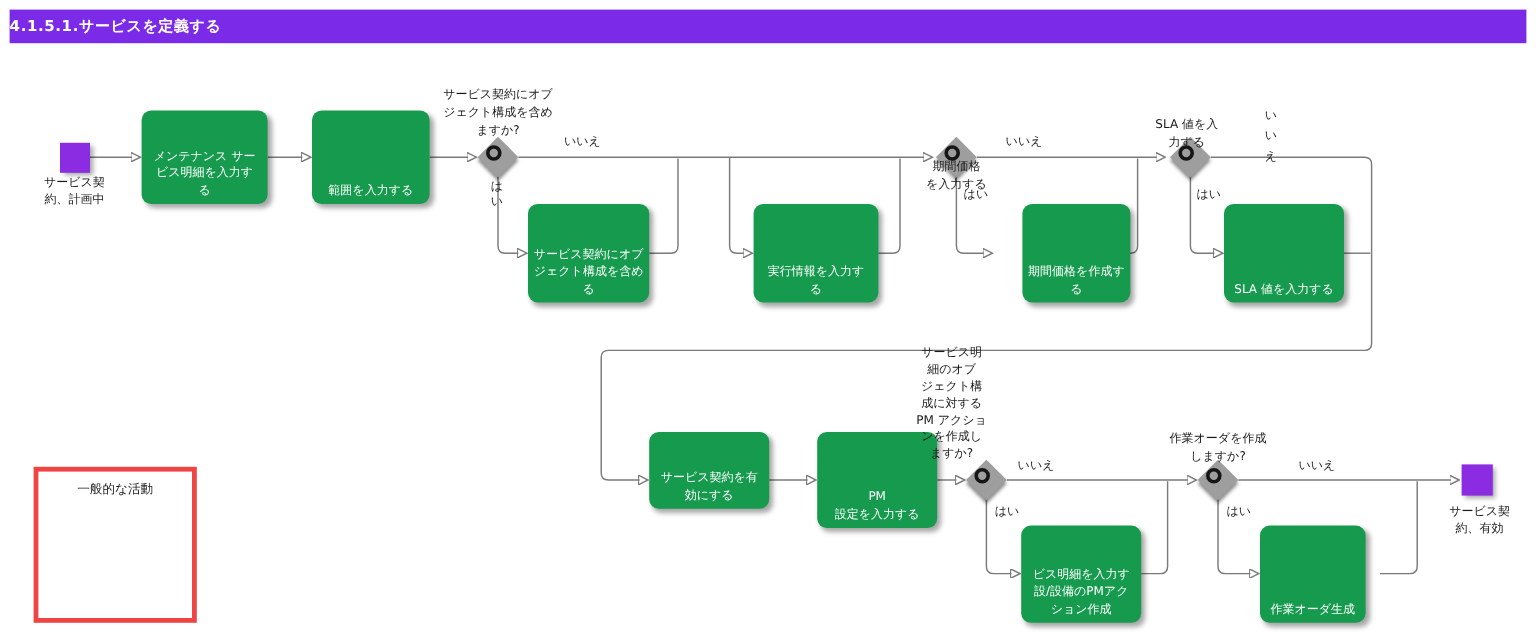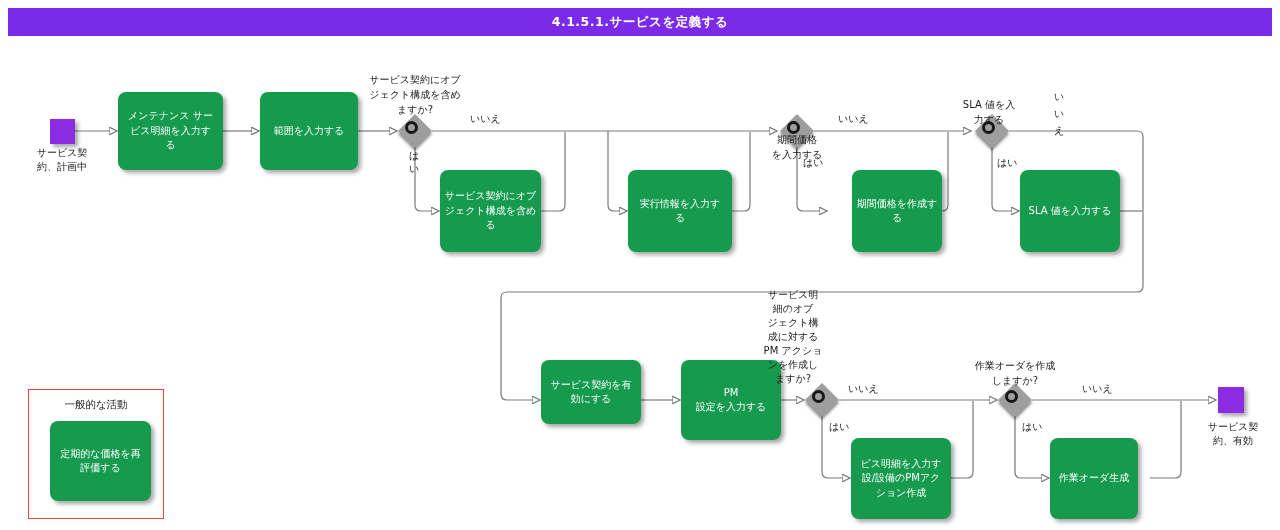--- a/index.html
+++ b/index.html
@@ -2,43 +2,43 @@
 <html><head>
 <meta charset="utf-8">
 <style>
   * { margin:0; padding:0; box-sizing:border-box; }
   html,body { width:1280px; height:530px; background:#ffffff; overflow:hidden;
               font-family:"DejaVu Sans","Liberation Sans",sans-serif; }
   #canvas { position:relative; width:1280px; height:530px; background:#fff; }
 
   .banner { position:absolute; left:8px; top:8px; width:1264px; height:28px;
             background:#7b2ae8; color:#ffffff; font-size:12.5px; font-weight:bold;
-            display:flex; align-items:center; justify-content:center; letter-spacing:.5px; }
+            display:flex; align-items:center; letter-spacing:.5px; }
 
   svg.connectors { position:absolute; left:0; top:0; width:1280px; height:530px; }
   svg.connectors path { stroke:#7a7a7a; stroke-width:1.2; fill:none; }
 
   .task { position:absolute; background:#169b4e; border-radius:8px; color:#ffffff;
-          font-size:10px; line-height:1.45; display:flex; align-items:center; justify-content:center;
+          font-size:10px; line-height:1.45; display:flex; align-items:flex-end; justify-content:center;
           text-align:center; white-space:pre-line; box-shadow:3px 3px 4px rgba(0,0,0,.35); padding:3px; }
 
   .event { position:absolute; width:25px; height:25px; background:#8b2be2;
            box-shadow:3px 3px 4px rgba(0,0,0,.35); }
 
   .diamond { position:absolute; width:24px; height:24px; background:#9e9e9e;
              transform:rotate(45deg); box-shadow:2px 2px 3px rgba(0,0,0,.45); }
   .gw-circle { position:absolute; width:13px; height:13px; border:3.5px solid #161616;
                border-radius:50%; }
 
   .lbl { position:absolute; color:#1a1a1a; font-size:10px; line-height:14px;
          text-align:center; white-space:pre-line; }
   .lbl.edge { line-height:13px; }
 
   .legend { position:absolute; left:28px; top:389px; width:136px; height:130px;
-            background:#ffffff; border:1px solid #ef4444; }
+            background:#ffffff; border:4px solid #ef4444; }
   .legend .legend-title { position:absolute; top:8px; left:0; width:100%; text-align:center;
             color:#1a1a1a; font-size:10.5px; }
   .legend .task { left:21px; top:31px; width:101px; height:80px; }
 </style>
 </head>
 <body>
 
 <div id="canvas">
 
   <div class="banner">
@@ -141,17 +141,15 @@
 い
 え</div>
   <div class="lbl edge" style="left:997px; top:156px;">はい</div>
   <div class="lbl edge" style="left:848px; top:382px;">いいえ</div>
   <div class="lbl edge" style="left:829px; top:420px;">はい</div>
   <div class="lbl edge" style="left:1082px;top:382px;">いいえ</div>
   <div class="lbl edge" style="left:1022px;top:420px;">はい</div>
 
   <div class="legend">
     <div class="legend-title">一般的な活動</div>
-    <div class="task"><span>定期的な価格を再
-評価する</span></div>
   </div>
 
 </div>
 
 </body></html>

